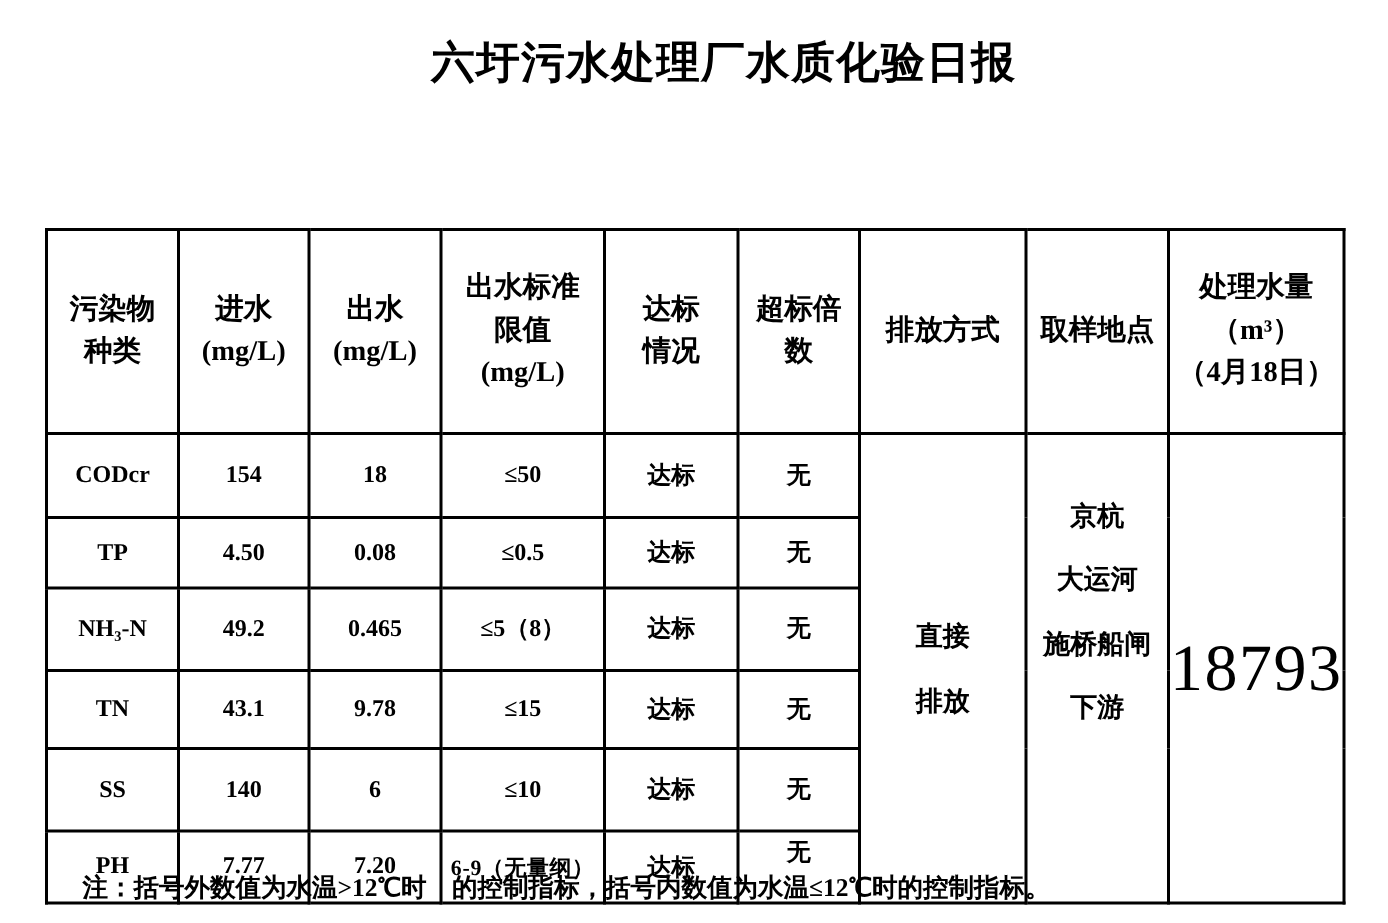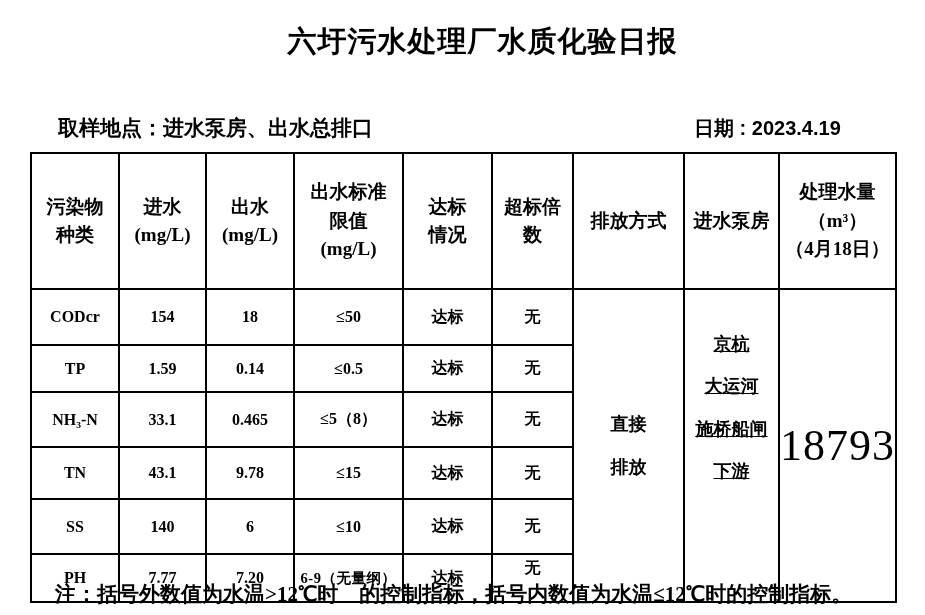--- a/index.html
+++ b/index.html
@@ -61,47 +61,43 @@
   tr.hrow   { height: 136px; }
   tr.r1 { height: 56px; }
   tr.r2 { height: 47px; }
   tr.r3 { height: 55px; }
   tr.r4 { height: 52px; }
   tr.r5 { height: 55px; }
   tr.r6 { height: 48px; font-family: Liberation Serif, serif; }
   td.small { font-size: 14.5px; letter-spacing: 0.5px; margin-top: 44px; }
   td.exceed-last { vertical-align: top; padding-top: 3px; }
   td.mode-cell { line-height: 2.35; font-size: 18px; margin-top: 12px; }
-  td.dest-cell { font-size: 18px; text-decoration: underline; }
+  td.dest-cell { font-size: 18px; }
   .dest-inner { line-height: 2.35; transform: translateY(-38px); }
   td.volume-cell {
     font-weight: normal;
     font-size: 44px;
     font-family: "Liberation Serif", serif;
     letter-spacing: 1px;
   }
   .note {
     position: absolute;
     left: 55px;
     top: 580px;
-    font-size: 21px;
+    font-size: 17px;
     font-weight: bold;
   }
 </style>
 </head>
 <body>
 
 <div class="page">
 
   <div class="title">六圩污水处理厂水质化验日报</div>
 
-  <div class="meta">
-    <span class="sampling">取样地点：进水泵房、出水总排口</span>
-    <span class="date">日期 : 2023.4.19</span>
-  </div>
 
   <table class="report">
     <colgroup>
       <col style="width:88px">
         <col style="width:87px">
         <col style="width:88px">
       <col style="width:109px">
         <col style="width:89px">
         <col style="width:81px">
       <col style="width:111px">
@@ -117,21 +113,21 @@
         <th>出水
 (mg/L)</th>
         <th>出水标准
 限值
 (mg/L)</th>
         <th>达标
 情况</th>
         <th>超标倍
 数</th>
         <th>排放方式</th>
-        <th>进水泵房</th>
+        <th>取样地点</th>
         <th>处理水量
 （m³）
 （4月18日）</th>
       </tr>
 
       <tr class="r1">
         <td>CODcr</td>
         <td>154</td>
         <td>18</td>
         <td>≤50</td>
@@ -143,30 +139,30 @@
           <div class="dest-inner">京杭
 大运河
 施桥船闸
 下游</div>
         </td>
         <td class="volume-cell" rowspan="6">187938</td>
       </tr>
 
       <tr class="r2">
         <td>TP</td>
-        <td>1.59</td>
-        <td>0.14</td>
+        <td>4.50</td>
+        <td>0.08</td>
         <td>≤0.5</td>
         <td>达标</td>
         <td>无</td>
       </tr>
 
       <tr class="r3">
         <td>NH₃-N</td>
-        <td>33.1</td>
+        <td>49.2</td>
         <td>0.465</td>
         <td>≤5（8）</td>
         <td>达标</td>
         <td>无</td>
       </tr>
 
       <tr class="r4">
         <td>TN</td>
         <td>43.1</td>
         <td>9.78</td>

